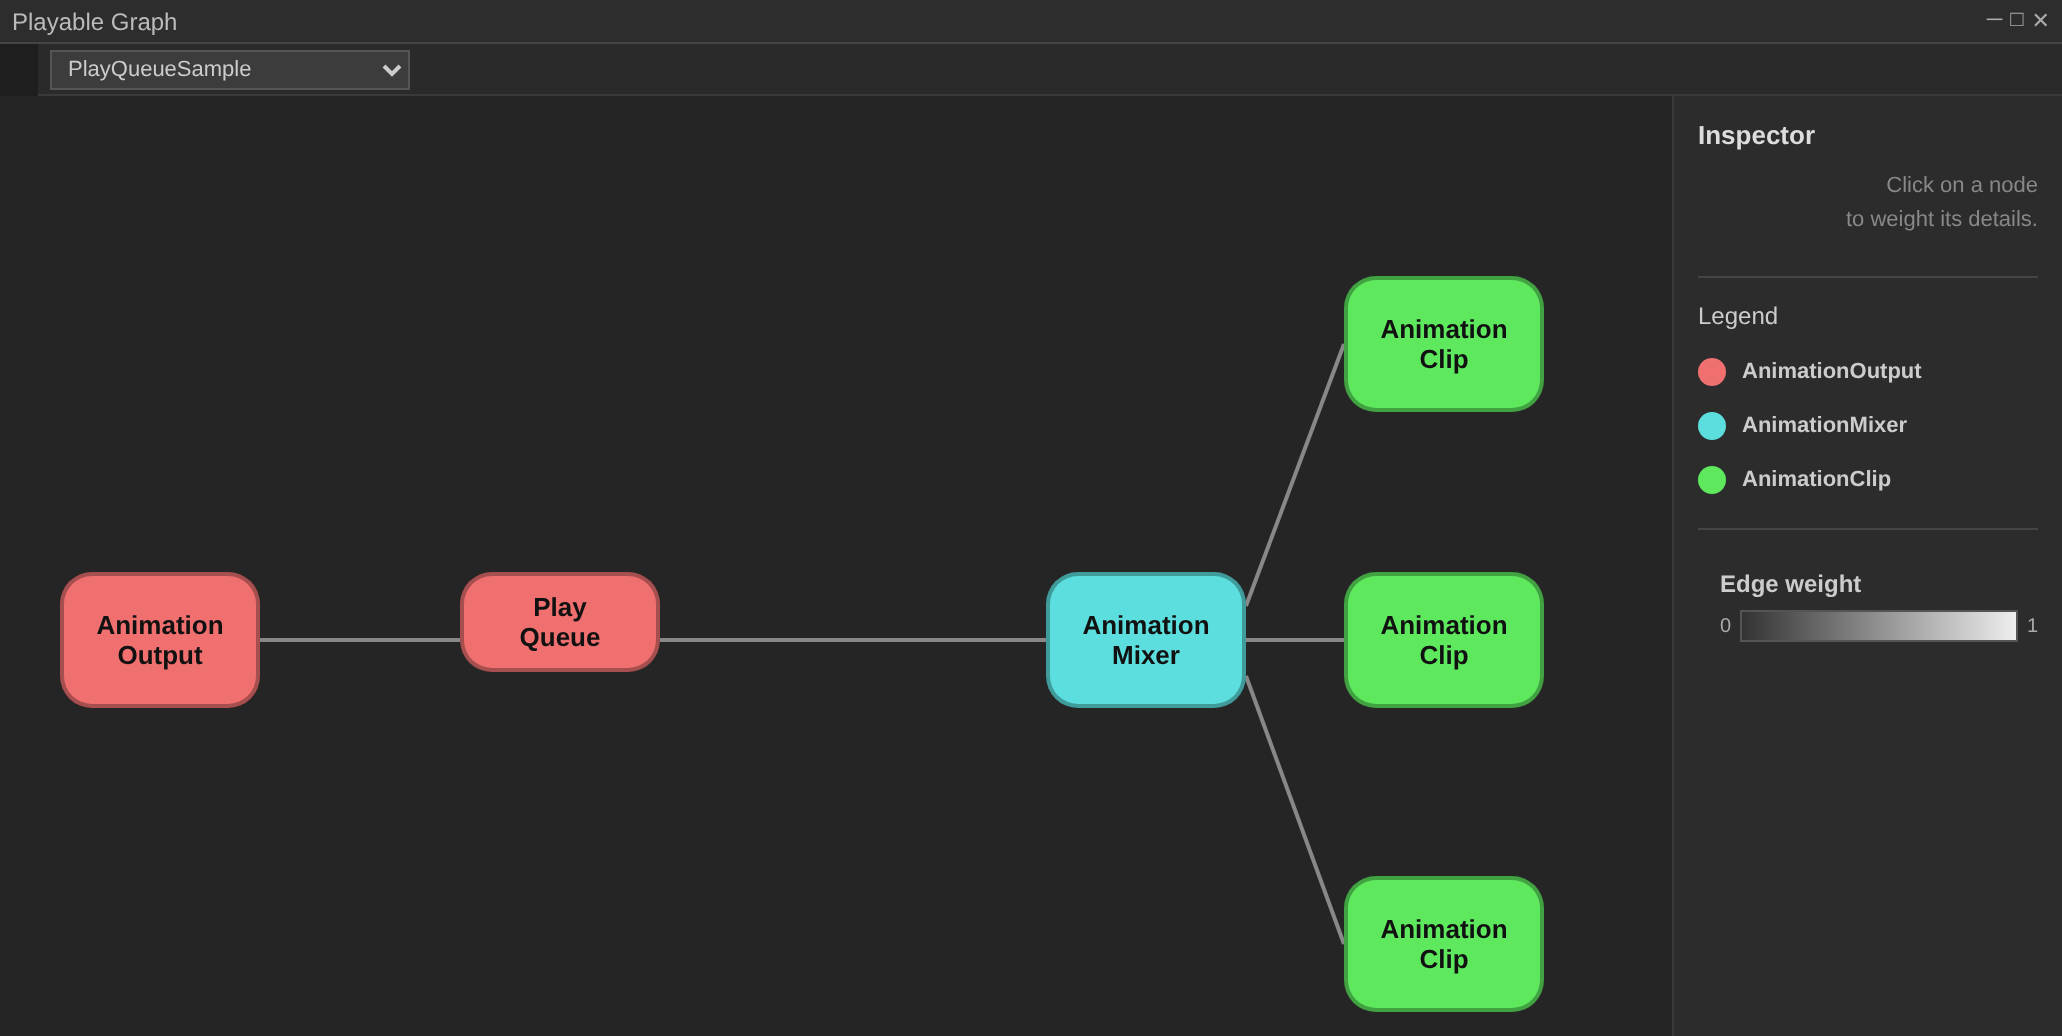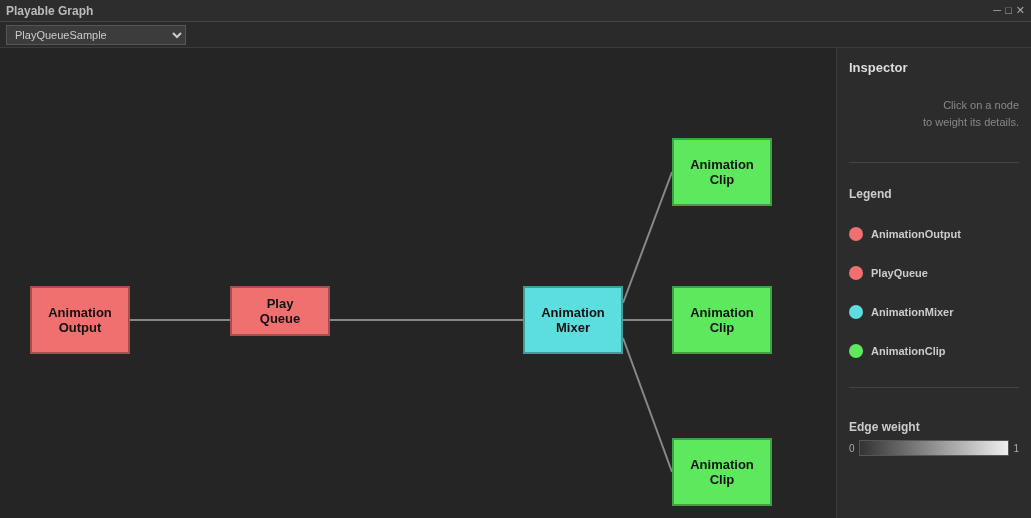--- a/index.html
+++ b/index.html
@@ -16,35 +16,35 @@
       border-bottom: 1px solid #444;
       display: flex;
       align-items: center;
       justify-content: space-between;
       padding: 2px 6px;
       height: 22px;
     }
     .title-bar-title {
       font-size: 12px;
       color: #bbb;
-      font-weight: bold;
     }
     .title-bar-controls {
       display: flex;
       gap: 4px;
       font-size: 11px;
       color: #aaa;
     }
     .toolbar {
       background: #2a2a2a;
       border-bottom: 1px solid #3a3a3a;
       padding: 3px 6px;
       height: 26px;
       display: flex;
       align-items: center;
+      margin-left: 19px;
     }
     .toolbar select {
       background: #3c3c3c;
       border: 1px solid #555;
       color: #ccc;
       font-size: 11px;
       padding: 1px 4px;
       height: 20px;
       width: 180px;
     }
@@ -63,21 +63,21 @@
       position: absolute;
       top: 0; left: 0;
       width: 100%;
       height: 100%;
     }
     .node {
       position: absolute;
       display: flex;
       align-items: center;
       justify-content: center;
-      border-radius: 0;
+      border-radius: 16px;
       font-size: 13px;
       font-weight: bold;
       text-align: center;
       color: #111;
       border: 2px solid rgba(0,0,0,0.3);
       cursor: pointer;
     }
     .node-anim-output {
       background: #f07070;
       width: 100px;
@@ -120,21 +120,21 @@
       left: 672px;
       top: 390px;
     }
     .sidebar {
       width: 195px;
       background: #2c2c2c;
       border-left: 1px solid #3a3a3a;
       padding: 12px;
       display: flex;
       flex-direction: column;
-      gap: 20px;
+      gap: 8px;
     }
     .inspector-title {
       font-size: 13px;
       font-weight: bold;
       color: #ddd;
       margin-bottom: 2px;
     }
     .inspector-hint {
       font-size: 11px;
       color: #888;
@@ -142,41 +142,42 @@
       line-height: 1.5;
       margin-bottom: 8px;
     }
     .divider {
       border: none;
       border-top: 1px solid #444;
       margin: 4px 0;
     }
     .legend-title {
       font-size: 12px;
-      font-weight: bold;
+      font-weight: normal;
       color: #ccc;
       margin-bottom: 6px;
     }
     .legend-item {
       display: flex;
       align-items: center;
       gap: 8px;
       margin-bottom: 5px;
       font-size: 11px;
       color: #ccc;
       font-weight: bold;
     }
     .legend-dot {
       width: 14px;
       height: 14px;
       border-radius: 50%;
       flex-shrink: 0;
     }
     .edge-weight-section {
       margin-top: 8px;
+      margin-left: 11px;
     }
     .edge-weight-title {
       font-size: 12px;
       font-weight: bold;
       color: #ccc;
       margin-bottom: 6px;
     }
     .edge-weight-bar-row {
       display: flex;
       align-items: center;
@@ -254,24 +255,20 @@
 
     <hr class="divider">
 
     <div class="legend-title">Legend</div>
 
     <div class="legend-item">
       <div class="legend-dot" style="background:#f07070;"></div>
       <span>AnimationOutput</span>
     </div>
     <div class="legend-item">
-      <div class="legend-dot" style="background:#f07070;"></div>
-      <span>PlayQueue</span>
-    </div>
-    <div class="legend-item">
       <div class="legend-dot" style="background:#5cdede;"></div>
       <span>AnimationMixer</span>
     </div>
     <div class="legend-item">
       <div class="legend-dot" style="background:#5de85d;"></div>
       <span>AnimationClip</span>
     </div>
 
     <hr class="divider">
 

